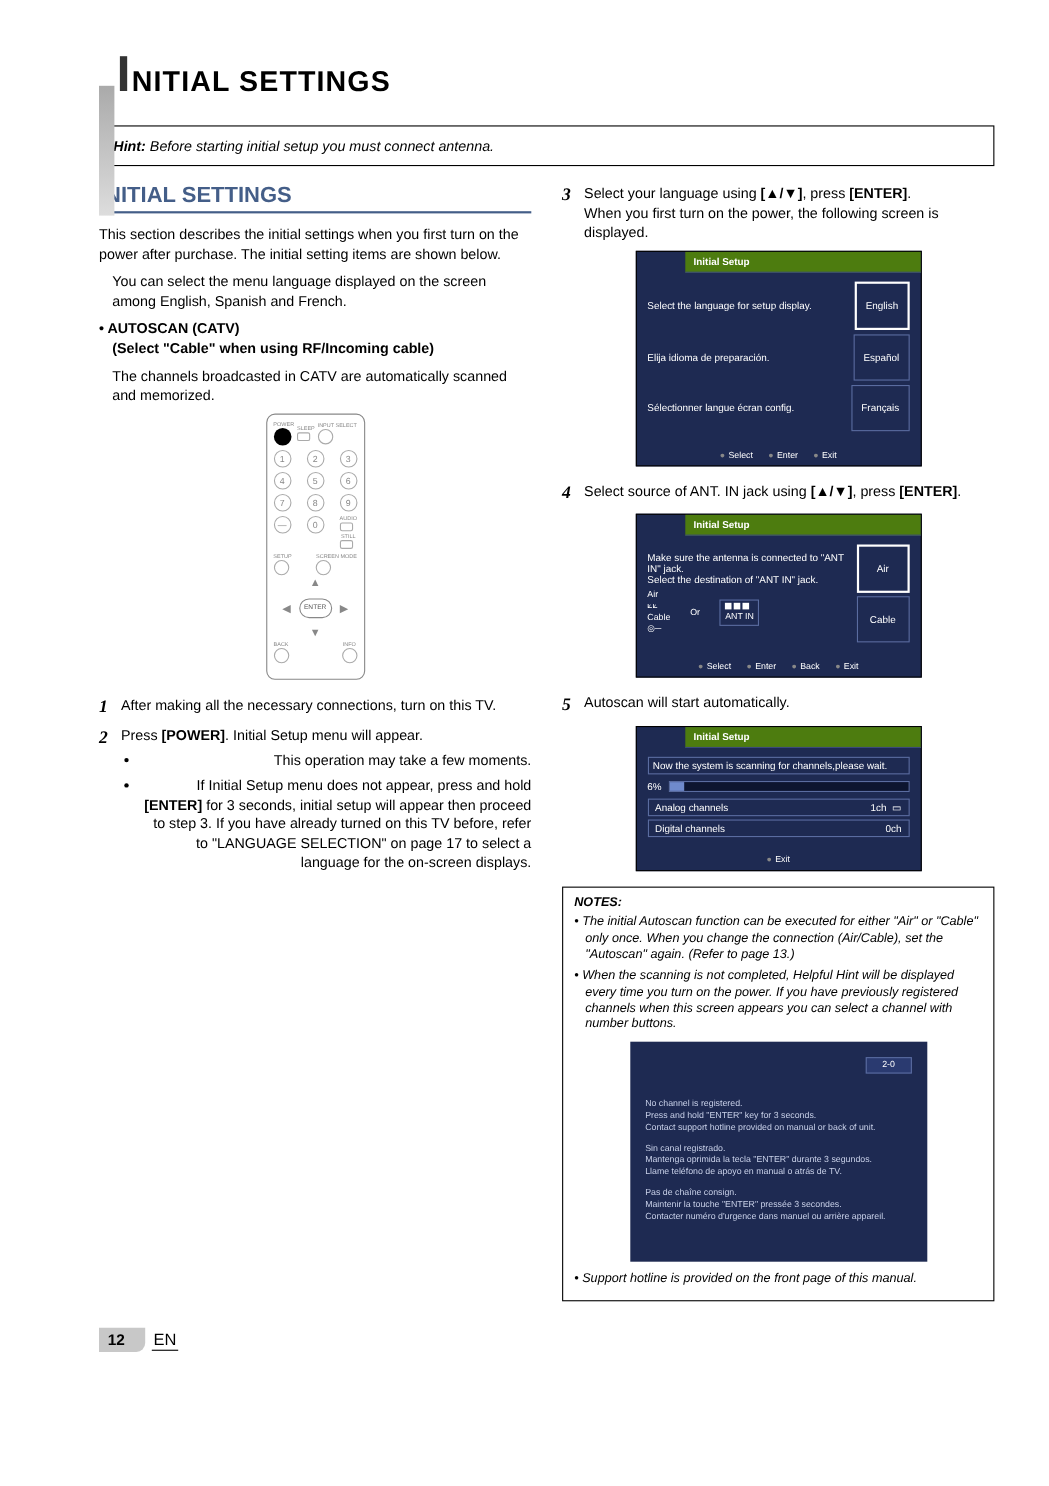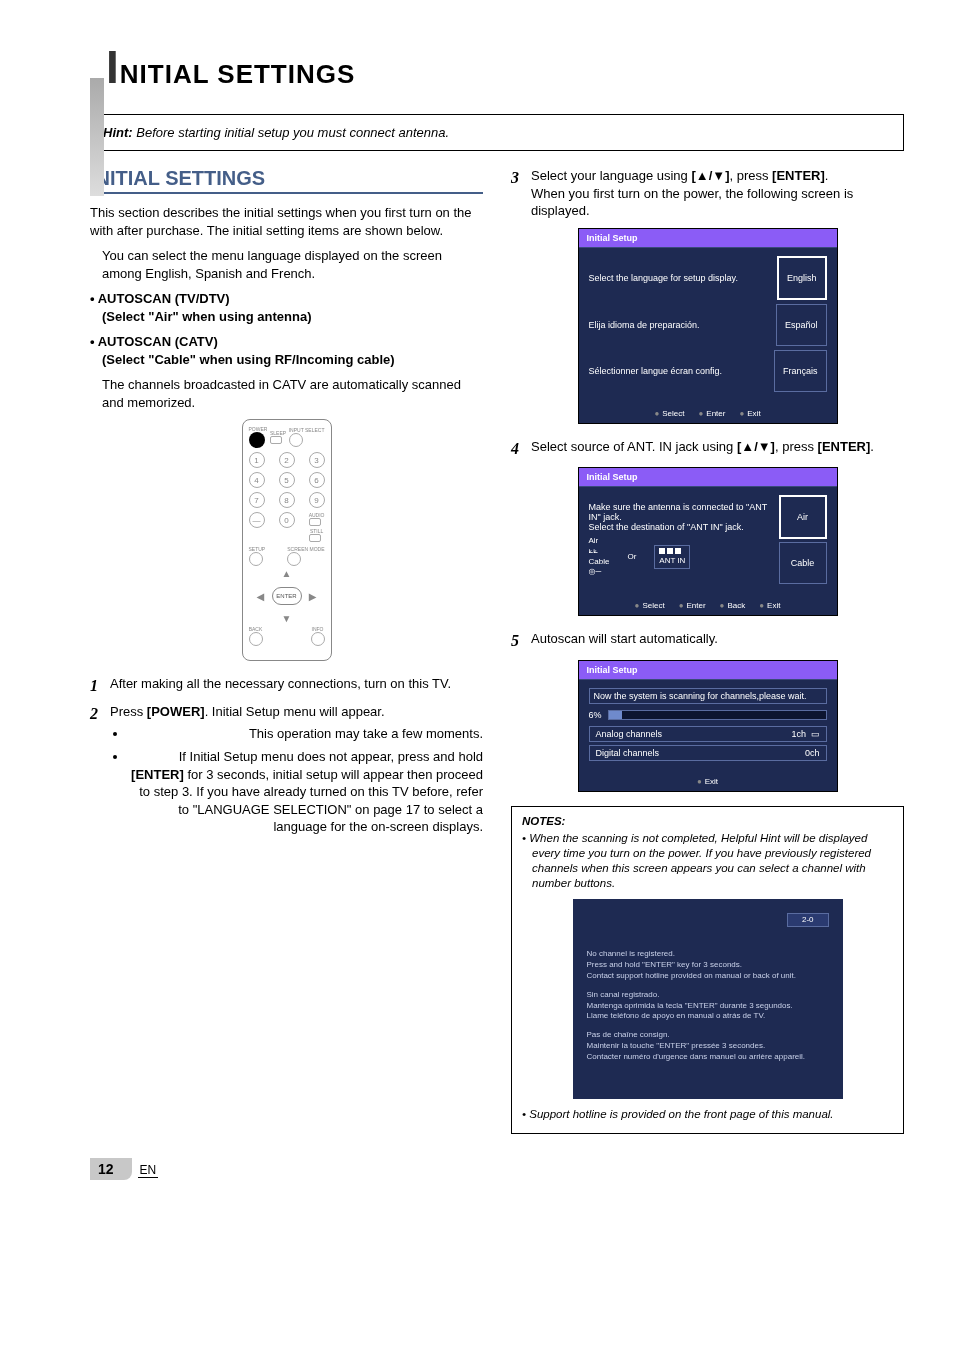--- a/index.html
+++ b/index.html
@@ -69,24 +69,25 @@
   .step-body ul li { margin-bottom: 6px; line-height: 1.35; text-align: right; }
   .screen {
     width: 260px;
     margin: 8px auto 14px;
     background: #1e2a52;
     color: #fff;
     font-size: 9px;
     border: 1px solid #000;
   }
   .screen-title {
-    background: #8b5cf6;
+    background: #4d7c0f;
     padding: 4px 8px;
     font-weight: bold;
     border-bottom: 1px solid #3a4a7a;
+    margin-left: 44px;
   }
   .screen-body { padding: 8px 10px; }
   .screen-row {
     display: flex;
     justify-content: space-between;
     align-items: center;
     margin-bottom: 4px;
   }
   .screen-opt {
     border: 1px solid #5a6ca0;
@@ -189,21 +190,21 @@
   }
   .page-num-box {
     display:inline-block;
     background:#c8c8c8;
     padding: 3px 18px 3px 8px;
     font-weight:bold;
     font-size:14px;
     border-radius: 0 0 8px 0;
   }
   .page-num-en {
-    font-size:12px;
+    font-size:15px;
     margin-left: 6px;
     border-bottom: 1px solid #000;
     display:inline-block;
     padding: 0 2px;
   }
 </style>
 </head>
 <body>
 
 <div class="side-bar"></div>
@@ -214,28 +215,24 @@
 
 <div class="hint-box">
   <b>Hint:</b>
   <span>Before starting initial setup you must connect antenna.</span>
 </div>
 
 <div class="columns">
 
   <div class="col">
     <div class="section-title">INITIAL SETTINGS</div>
-    <p>This section describes the initial settings when you first turn on the with after purchase. The initial setting items are shown below.</p>
+    <p>This section describes the initial settings when you first turn on the power after purchase. The initial setting items are shown below.</p>
 
     <p class="indent">You can select the menu language displayed on the screen among English, Spanish and French.</p>
 
-    <p>
-      <span class="bullet-head">• AUTOSCAN (TV/DTV)</span><br>
-      <span class="bullet-head indent">(Select "Air" when using antenna)</span>
-    </p>
 
     <p>
       <span class="bullet-head">• AUTOSCAN (CATV)</span><br>
       <span class="bullet-head indent">(Select "Cable" when using RF/Incoming cable)</span>
     </p>
     <p class="indent">The channels broadcasted in CATV are automatically scanned and memorized.</p>
 
     <div class="remote">
       <div class="remote-row">
         <div style="text-align:center">
@@ -434,20 +431,21 @@
       </div>
       <div class="screen-footer">
         <span>Exit</span>
       </div>
     </div>
 
 
     <div class="notes-box">
       <div class="notes-head">NOTES:</div>
       <ul>
+        <li>The initial Autoscan function can be executed for either "Air" or "Cable" only once. When you change the connection (Air/Cable), set the "Autoscan" again. (Refer to page 13.)</li>
         <li>When the scanning is not completed, Helpful Hint will be displayed every time you turn on the power. If you have previously registered channels when this screen appears you can select a channel with number buttons.</li>
       </ul>
       <div class="hint-screen">
         <div class="chan-ind">2-0</div>
         <div class="msg-block">
           <div>No channel is registered.</div>
           <div>Press and hold "ENTER" key for 3 seconds.</div>
           <div>Contact support hotline provided on manual or back of unit.</div>
         </div>
         <div class="msg-block">

